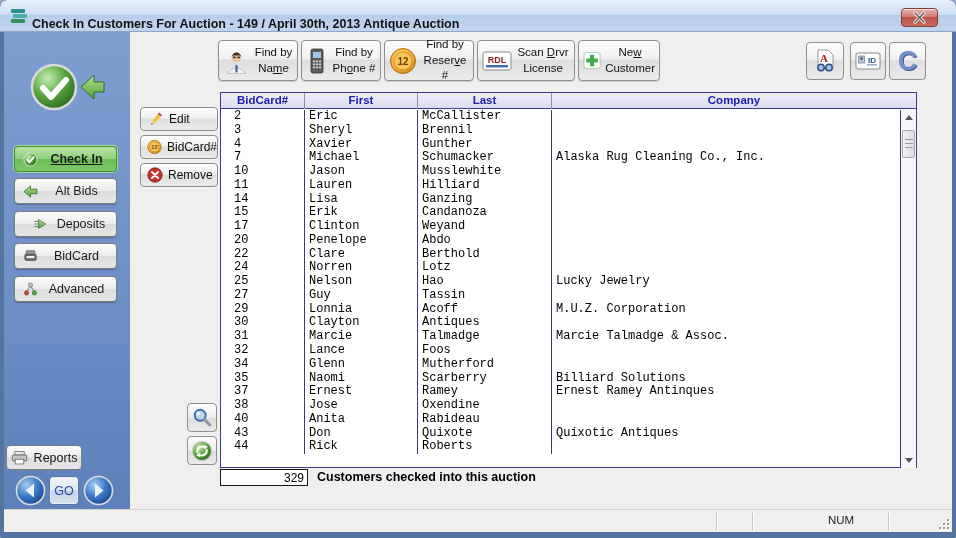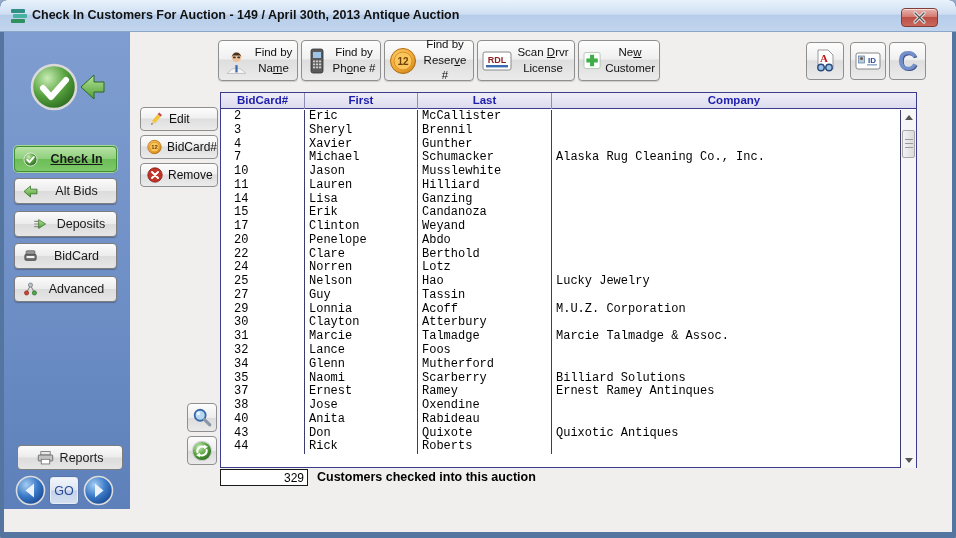--- a/index.html
+++ b/index.html
@@ -3,41 +3,41 @@
 <meta charset="utf-8">
 <style>
   html,body{margin:0;padding:0;background:#9eb6d8;}
   *{box-sizing:border-box;}
   .window{position:relative;width:956px;height:538px;background:#53759f;border-radius:7px 7px 2px 2px;
           font-family:"Liberation Sans",sans-serif;overflow:hidden;box-shadow:0 2px 8px rgba(0,0,0,.4);}
   
   .titlebar{position:absolute;left:0;top:0;width:956px;height:32px;border-radius:7px 7px 0 0;
             background:linear-gradient(180deg,#e9f2fc 0%,#cfdff3 45%,#b6cde9 50%,#c2d5ee 100%);
             border-bottom:1px solid #8ba6c9;}
-  .titlebar .apptitle{position:absolute;left:32px;top:8px;font-size:12.5px;font-weight:bold;color:#111;}
+  .titlebar .apptitle{position:absolute;left:32px;top:17px;font-size:12.5px;font-weight:bold;color:#111;}
   .appicon{position:absolute;left:9px;top:6px;width:20px;height:20px;}
   .closebtn{position:absolute;left:901px;top:8px;width:37px;height:19px;border-radius:4px;
             background:linear-gradient(180deg,#e9b4ae 0%,#d37c72 45%,#bc4f45 50%,#c96a5e 100%);
             border:1px solid #843d36;box-shadow:inset 0 1px 0 rgba(255,255,255,.6);cursor:pointer;}
   
   .content{position:absolute;left:4px;top:32px;width:948px;height:500px;background:#f0efed;}
   
   .sidebar{position:absolute;left:0;top:0;width:126px;height:477px;
            background:linear-gradient(180deg,#7f9dd0 0%,#6e8fc6 55%,#5d80ba 100%);}
   .bigcheck{position:absolute;left:26px;top:31px;width:48px;height:48px;}
   .bigarrow{position:absolute;left:76px;top:41px;width:25px;height:29px;}
   .sbtn{position:absolute;left:10px;width:103px;height:26px;border-radius:4px;border:1px solid #7d7d7d;
         background:linear-gradient(180deg,#fbfbfb 0%,#ececec 48%,#dcdcdc 52%,#e6e6e6 100%);
         display:flex;align-items:center;gap:7px;padding-left:8px;font-size:12.5px;color:#1a1a1a;cursor:pointer;
         box-shadow:0 1px 1px rgba(0,0,0,.25);}
   .sbtn.active{background:linear-gradient(180deg,#b8e3a6 0%,#8fd07c 48%,#6cbd57 52%,#7ec969 100%);
         border:1px solid #3f8f34;box-shadow:0 0 0 1px #a5d895, 0 1px 1px rgba(0,0,0,.25);}
   .sbtn.active .slabel{font-weight:bold;text-decoration:underline;}
   .slabel{flex:1;text-align:center;padding-right:8px;}
-  .reportsbtn{position:absolute;left:13px;top:413px;width:106px;height:25px;border-radius:4px;border:1px solid #7d7d7d;
+  .reportsbtn{position:absolute;left:2px;top:413px;width:76px;height:25px;border-radius:4px;border:1px solid #7d7d7d;
         background:linear-gradient(180deg,#fbfbfb 0%,#ececec 48%,#dcdcdc 52%,#e6e6e6 100%);
         display:flex;align-items:center;justify-content:center;gap:6px;font-size:12.5px;color:#1a1a1a;cursor:pointer;}
   .navbtn{position:absolute;top:443px;width:31px;height:31px;cursor:pointer;}
   .gobtn{position:absolute;left:45px;top:444px;width:30px;height:29px;border-radius:4px;border:1px solid #5a76a8;
          background:linear-gradient(180deg,#f4f7fb 0%,#dde6f2 48%,#c3d2e8 52%,#d5e1f0 100%);
          font-weight:normal;font-size:12.5px;color:#2a4a9c;display:flex;align-items:center;justify-content:center;
          cursor:pointer;box-shadow:0 0 0 1px #e8eef8 inset;}
   
   .tbtn{position:absolute;top:8px;height:41px;border-radius:4px;border:1px solid #8f8f8f;
         background:linear-gradient(180deg,#fdfdfd 0%,#f0f0f0 45%,#dedede 50%,#ebebeb 100%);
@@ -442,21 +442,21 @@
           </div>
           <div class="trow">
             <div class="tcell c-bid">29</div>
             <div class="tcell c-first">Lonnia</div>
             <div class="tcell c-last">Acoff</div>
             <div class="tcell c-comp">M.U.Z. Corporation</div>
           </div>
           <div class="trow">
             <div class="tcell c-bid">30</div>
             <div class="tcell c-first">Clayton</div>
-            <div class="tcell c-last">Atterbury</div>
+            <div class="tcell c-last">Antiques</div>
             <div class="tcell c-comp"></div>
           </div>
           <div class="trow">
             <div class="tcell c-bid">31</div>
             <div class="tcell c-first">Marcie</div>
             <div class="tcell c-last">Talmadge</div>
             <div class="tcell c-comp">Marcie Talmadge &amp; Assoc.</div>
           </div>
           <div class="trow">
             <div class="tcell c-bid">32</div>
@@ -514,15 +514,29 @@
         <div class="sthumb"></div>
         <div class="sarrow" style="bottom:0;top:auto;">
             <div class="tri-dn"></div>
           </div>
       </div>
     </div>
 
     <div class="countbox">329</div>
     <div class="countlabel">Customers checked into this auction</div>
 
+    <div class="statusbar">
+      <div class="sep" style="left:712px;"></div>
+      <div class="sep" style="left:748px;"></div>
+      <div class="sep" style="left:884px;"></div>
+      <div class="numcell">NUM</div>
+      <div class="grip">
+        <i style="right:0;bottom:0;"></i>
+          <i style="right:4px;bottom:0;"></i>
+          <i style="right:8px;bottom:0;"></i>
+        <i style="right:0;bottom:4px;"></i>
+          <i style="right:4px;bottom:4px;"></i>
+        <i style="right:0;bottom:8px;"></i>
+      </div>
+    </div>
 
   </div>
 </div>
 
 </body></html>

